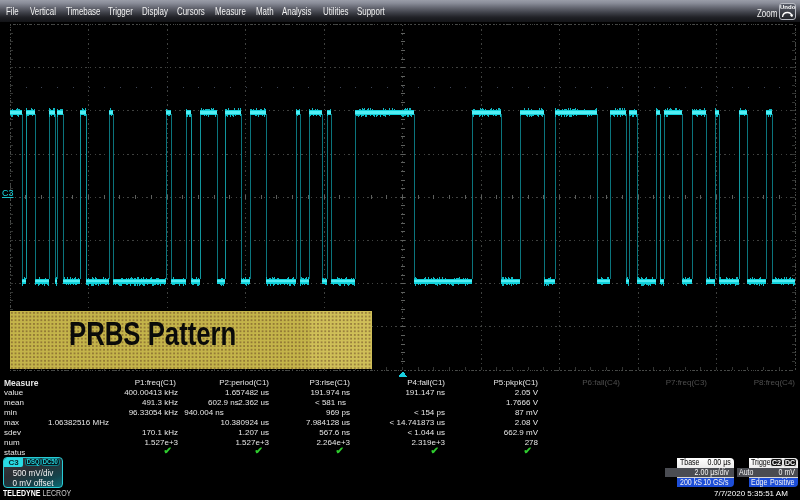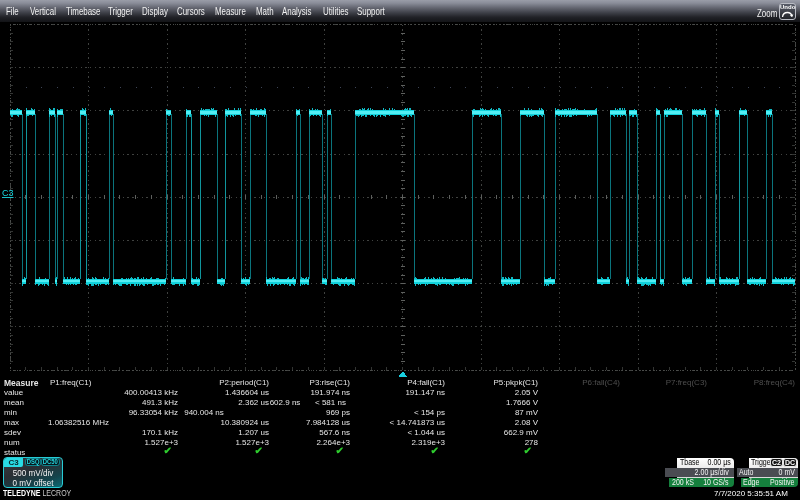--- a/index.html
+++ b/index.html
@@ -12,21 +12,21 @@
 .ylight{position:absolute;left:300px;top:0;width:62px;height:58px;background:#cfbf58}
 .ytext{position:absolute;left:59px;top:6px;color:#0a0a0a;font-weight:bold;font-size:33px;line-height:33px;transform:scaleX(0.78);transform-origin:0 0;white-space:nowrap}
 .chbox{position:absolute;left:3px;top:457px;width:60px;height:31px;border:1.5px solid #28ccd6;border-radius:4px;
  background:linear-gradient(160deg,#3a3f44 0%,#2a2e33 40%,#14444c 75%,#0d6a74 100%);overflow:hidden}
 .c3tab{position:absolute;left:0px;top:0px;width:19px;height:9px;background:#29dbe4;color:#08262a;font-weight:bold;font-size:8px;text-align:center;line-height:9px;border-radius:2px 0 2px 0}
 .pill{position:absolute;top:0px;height:8px;border:1px solid #0e8a94;border-radius:3px;background:#06171c;color:#25d5de;font-size:6.5px;font-weight:bold;line-height:6px;padding:0 1px;transform:scaleX(0.9);transform-origin:0 0}
 .chline{position:absolute;left:0;width:58px;text-align:center;color:#f2f2f2;font-size:9px;white-space:nowrap;transform:scaleX(0.9);transform-origin:50% 0}
 .box3{position:absolute;top:458px;height:29px;border-radius:4px;overflow:hidden;font-size:9px;line-height:9px}
 .box3 .hd{position:absolute;left:12px;top:0;right:0;height:24px;background:linear-gradient(#ffffff,#d2d2d2);color:#000}
 .box3 .r2{position:absolute;left:0;top:10px;right:0;height:9px;background:#4a4c52;color:#f4f4f4}
-.box3 .r3{position:absolute;left:4px;top:20px;right:0;height:9px;background:#15803d;color:#f4f4f4}
+.box3 .r3{position:absolute;left:12px;top:20px;right:0;height:9px;background:#1d4ed8;color:#f4f4f4}
 .tl{position:absolute;left:3px;top:0;transform:scaleX(0.78);transform-origin:0 0;white-space:nowrap}
 .tr{position:absolute;right:3px;top:0;transform:scaleX(0.78);transform-origin:100% 0;white-space:nowrap}
 .badge{display:inline-block;border:1px solid #e8e8e8;border-radius:3px;background:#111;color:#fff;font-size:7px;font-weight:bold;line-height:7px;padding:0 1px}
 </style></head>
 <body>
 <div id="root">
 <div id="menubar">
 <span style="left:6px">File</span>
 <span style="left:30px">Vertical</span>
 <span style="left:66px">Timebase</span>
@@ -62,41 +62,46 @@
 <path d="M12 109.0h1v1h-1z M16 109.0h1v1h-1z M17 108.0h1v2h-1z M18 109.0h1v1h-1z M19 109.0h1v1h-1z M26 108.0h1v2h-1z M31 108.0h1v2h-1z M32 109.0h1v1h-1z M34 109.0h1v1h-1z M49 108.0h1v2h-1z M50 109.0h1v1h-1z M53 108.0h1v2h-1z M54 108.0h1v2h-1z M57 109.0h1v1h-1z M60 109.0h1v1h-1z M61 109.0h1v1h-1z M62 109.0h1v1h-1z M82 108.0h1v2h-1z M83 109.0h1v1h-1z M85 108.0h1v2h-1z M110 108.0h1v2h-1z M166 109.0h1v1h-1z M186 109.0h1v1h-1z M201 108.0h1v2h-1z M203 109.0h1v1h-1z M205 109.0h1v1h-1z M206 109.0h1v1h-1z M207 109.0h1v1h-1z M208 109.0h1v1h-1z M209 109.0h1v1h-1z M211 108.0h1v2h-1z M212 109.0h1v1h-1z M213 108.0h1v2h-1z M225 109.0h1v1h-1z M226 109.0h1v1h-1z M228 108.0h1v2h-1z M234 108.0h1v2h-1z M238 108.0h1v2h-1z M240 108.0h1v2h-1z M250 109.0h1v1h-1z M251 109.0h1v1h-1z M253 109.0h1v1h-1z M256 108.0h1v2h-1z M260 109.0h1v1h-1z M261 109.0h1v1h-1z M264 108.0h1v2h-1z M265 109.0h1v1h-1z M296 109.0h1v1h-1z M299 109.0h1v1h-1z M309 109.0h1v1h-1z M312 108.0h1v2h-1z M315 109.0h1v1h-1z M317 109.0h1v1h-1z M330 109.0h1v1h-1z M359 109.0h1v1h-1z M360 109.0h1v1h-1z M362 108.0h1v2h-1z M363 109.0h1v1h-1z M364 108.0h1v2h-1z M367 109.0h1v1h-1z M368 108.0h1v2h-1z M370 108.0h1v2h-1z M372 109.0h1v1h-1z M383 108.0h1v2h-1z M385 109.0h1v1h-1z M389 108.0h1v2h-1z M392 108.0h1v2h-1z M394 109.0h1v1h-1z M404 109.0h1v1h-1z M405 108.0h1v2h-1z M406 109.0h1v1h-1z M407 108.0h1v2h-1z M409 108.0h1v2h-1z M410 108.0h1v2h-1z M473 109.0h1v1h-1z M474 109.0h1v1h-1z M480 108.0h1v2h-1z M481 109.0h1v1h-1z M482 108.0h1v2h-1z M483 109.0h1v1h-1z M485 109.0h1v1h-1z M490 109.0h1v1h-1z M491 108.0h1v2h-1z M493 109.0h1v1h-1z M496 109.0h1v1h-1z M498 108.0h1v2h-1z M499 108.0h1v2h-1z M500 109.0h1v1h-1z M524 108.0h1v2h-1z M528 108.0h1v2h-1z M531 109.0h1v1h-1z M539 108.0h1v2h-1z M541 108.0h1v2h-1z M542 109.0h1v1h-1z M555 108.0h1v2h-1z M557 109.0h1v1h-1z M558 109.0h1v1h-1z M562 109.0h1v1h-1z M564 109.0h1v1h-1z M565 109.0h1v1h-1z M566 109.0h1v1h-1z M568 108.0h1v2h-1z M570 108.0h1v2h-1z M572 109.0h1v1h-1z M573 109.0h1v1h-1z M574 109.0h1v1h-1z M575 108.0h1v2h-1z M577 109.0h1v1h-1z M584 109.0h1v1h-1z M595 109.0h1v1h-1z M596 108.0h1v2h-1z M615 108.0h1v2h-1z M617 109.0h1v1h-1z M619 108.0h1v2h-1z M620 108.0h1v2h-1z M622 108.0h1v2h-1z M624 108.0h1v2h-1z M634 109.0h1v1h-1z M656 108.0h1v2h-1z M657 109.0h1v1h-1z M665 109.0h1v1h-1z M667 108.0h1v2h-1z M669 109.0h1v1h-1z M670 108.0h1v2h-1z M671 109.0h1v1h-1z M675 108.0h1v2h-1z M676 108.0h1v2h-1z M679 109.0h1v1h-1z M692 109.0h1v1h-1z M694 109.0h1v1h-1z M696 109.0h1v1h-1z M699 109.0h1v1h-1z M700 109.0h1v1h-1z M704 108.0h1v2h-1z M715 108.0h1v2h-1z M740 108.0h1v2h-1z M745 109.0h1v1h-1z M769 109.0h1v1h-1z M770 109.0h1v1h-1z M771 109.0h1v1h-1z" fill="#0fb8c2"></path>
 <path d="M11 115.0h1v2h-1z M12 115.0h1v2h-1z M17 115.0h1v1h-1z M18 115.0h1v2h-1z M26 115.0h1v2h-1z M27 115.0h1v1h-1z M28 115.0h1v1h-1z M32 115.0h1v1h-1z M49 115.0h1v2h-1z M51 115.0h1v1h-1z M54 115.0h1v2h-1z M57 115.0h1v2h-1z M80 115.0h1v2h-1z M84 115.0h1v1h-1z M85 115.0h1v1h-1z M111 115.0h1v1h-1z M168 115.0h1v1h-1z M169 115.0h1v1h-1z M186 115.0h1v2h-1z M187 115.0h1v2h-1z M189 115.0h1v2h-1z M190 115.0h1v2h-1z M204 115.0h1v1h-1z M206 115.0h1v1h-1z M208 115.0h1v2h-1z M215 115.0h1v2h-1z M225 115.0h1v2h-1z M226 115.0h1v1h-1z M227 115.0h1v2h-1z M230 115.0h1v2h-1z M232 115.0h1v1h-1z M233 115.0h1v2h-1z M235 115.0h1v1h-1z M240 115.0h1v1h-1z M255 115.0h1v1h-1z M256 115.0h1v1h-1z M258 115.0h1v2h-1z M262 115.0h1v1h-1z M264 115.0h1v2h-1z M297 115.0h1v1h-1z M309 115.0h1v2h-1z M310 115.0h1v1h-1z M313 115.0h1v1h-1z M316 115.0h1v1h-1z M319 115.0h1v1h-1z M320 115.0h1v2h-1z M327 115.0h1v1h-1z M356 115.0h1v1h-1z M357 115.0h1v1h-1z M358 115.0h1v2h-1z M359 115.0h1v1h-1z M361 115.0h1v2h-1z M362 115.0h1v1h-1z M363 115.0h1v1h-1z M365 115.0h1v2h-1z M366 115.0h1v2h-1z M370 115.0h1v1h-1z M373 115.0h1v1h-1z M374 115.0h1v2h-1z M376 115.0h1v2h-1z M377 115.0h1v1h-1z M380 115.0h1v2h-1z M383 115.0h1v1h-1z M384 115.0h1v1h-1z M385 115.0h1v2h-1z M389 115.0h1v1h-1z M401 115.0h1v1h-1z M402 115.0h1v2h-1z M403 115.0h1v2h-1z M404 115.0h1v1h-1z M405 115.0h1v1h-1z M407 115.0h1v2h-1z M408 115.0h1v2h-1z M410 115.0h1v1h-1z M411 115.0h1v2h-1z M473 115.0h1v2h-1z M479 115.0h1v2h-1z M480 115.0h1v1h-1z M482 115.0h1v2h-1z M484 115.0h1v1h-1z M487 115.0h1v1h-1z M488 115.0h1v2h-1z M493 115.0h1v1h-1z M495 115.0h1v1h-1z M496 115.0h1v1h-1z M500 115.0h1v2h-1z M520 115.0h1v1h-1z M526 115.0h1v1h-1z M527 115.0h1v2h-1z M529 115.0h1v2h-1z M530 115.0h1v1h-1z M531 115.0h1v2h-1z M532 115.0h1v1h-1z M533 115.0h1v1h-1z M537 115.0h1v1h-1z M538 115.0h1v2h-1z M541 115.0h1v1h-1z M542 115.0h1v2h-1z M555 115.0h1v2h-1z M558 115.0h1v1h-1z M559 115.0h1v1h-1z M561 115.0h1v2h-1z M564 115.0h1v2h-1z M566 115.0h1v2h-1z M567 115.0h1v1h-1z M569 115.0h1v2h-1z M570 115.0h1v2h-1z M571 115.0h1v2h-1z M573 115.0h1v1h-1z M576 115.0h1v1h-1z M587 115.0h1v2h-1z M589 115.0h1v1h-1z M591 115.0h1v1h-1z M610 115.0h1v2h-1z M613 115.0h1v1h-1z M614 115.0h1v2h-1z M617 115.0h1v2h-1z M620 115.0h1v2h-1z M622 115.0h1v1h-1z M625 115.0h1v1h-1z M629 115.0h1v1h-1z M630 115.0h1v1h-1z M632 115.0h1v2h-1z M633 115.0h1v2h-1z M636 115.0h1v2h-1z M656 115.0h1v1h-1z M664 115.0h1v2h-1z M666 115.0h1v2h-1z M667 115.0h1v2h-1z M696 115.0h1v1h-1z M697 115.0h1v2h-1z M701 115.0h1v1h-1z M704 115.0h1v2h-1z M716 115.0h1v2h-1z M717 115.0h1v2h-1z M739 115.0h1v2h-1z M744 115.0h1v1h-1z M768 115.0h1v2h-1z M770 115.0h1v2h-1z" fill="#0fb8c2"></path>
 <path d="M22 278.5h4v5h-4z M35 278.5h14v5h-14z M55 278.5h2v5h-2z M63 278.5h17v5h-17z M86 278.5h23v5h-23z M113 278.5h53v5h-53z M171 278.5h15v5h-15z M191 278.5h9v5h-9z M217 278.5h8v5h-8z M241 278.5h9v5h-9z M266 278.5h30v5h-30z M300 278.5h9v5h-9z M322 278.5h5v5h-5z M331 278.5h24v5h-24z M414 278.5h58v5h-58z M501 278.5h19v5h-19z M544 278.5h11v5h-11z M597 278.5h13v5h-13z M626 278.5h3v5h-3z M637 278.5h19v5h-19z M660 278.5h4v5h-4z M682 278.5h10v5h-10z M706 278.5h9v5h-9z M719 278.5h20v5h-20z M747 278.5h19v5h-19z M772 278.5h23v5h-23z" fill="#11d2dc"></path>
 <path d="M22 279.6h4v2.8h-4z M35 279.6h14v2.8h-14z M55 279.6h2v2.8h-2z M63 279.6h17v2.8h-17z M86 279.6h23v2.8h-23z M113 279.6h53v2.8h-53z M171 279.6h15v2.8h-15z M191 279.6h9v2.8h-9z M217 279.6h8v2.8h-8z M241 279.6h9v2.8h-9z M266 279.6h30v2.8h-30z M300 279.6h9v2.8h-9z M322 279.6h5v2.8h-5z M331 279.6h24v2.8h-24z M414 279.6h58v2.8h-58z M501 279.6h19v2.8h-19z M544 279.6h11v2.8h-11z M597 279.6h13v2.8h-13z M626 279.6h3v2.8h-3z M637 279.6h19v2.8h-19z M660 279.6h4v2.8h-4z M682 279.6h10v2.8h-10z M706 279.6h9v2.8h-9z M719 279.6h20v2.8h-20z M747 279.6h19v2.8h-19z M772 279.6h23v2.8h-23z" fill="#52eef4"></path>
 <path d="M24 276.5h1v2h-1z M25 277.5h1v1h-1z M39 276.5h1v2h-1z M45 277.5h1v1h-1z M55 277.5h1v1h-1z M56 276.5h1v2h-1z M64 276.5h1v2h-1z M67 276.5h1v2h-1z M70 276.5h1v2h-1z M72 277.5h1v1h-1z M74 277.5h1v1h-1z M75 276.5h1v2h-1z M78 277.5h1v1h-1z M86 277.5h1v1h-1z M88 277.5h1v1h-1z M92 276.5h1v2h-1z M93 277.5h1v1h-1z M95 276.5h1v2h-1z M96 277.5h1v1h-1z M103 276.5h1v2h-1z M105 277.5h1v1h-1z M108 277.5h1v1h-1z M121 277.5h1v1h-1z M122 277.5h1v1h-1z M126 277.5h1v1h-1z M128 277.5h1v1h-1z M130 277.5h1v1h-1z M131 276.5h1v2h-1z M132 277.5h1v1h-1z M134 277.5h1v1h-1z M135 277.5h1v1h-1z M137 276.5h1v2h-1z M138 276.5h1v2h-1z M141 277.5h1v1h-1z M143 276.5h1v2h-1z M146 277.5h1v1h-1z M150 277.5h1v1h-1z M151 276.5h1v2h-1z M156 277.5h1v1h-1z M157 277.5h1v1h-1z M158 277.5h1v1h-1z M165 277.5h1v1h-1z M173 276.5h1v2h-1z M183 277.5h1v1h-1z M191 277.5h1v1h-1z M192 277.5h1v1h-1z M196 276.5h1v2h-1z M198 277.5h1v1h-1z M221 277.5h1v1h-1z M222 277.5h1v1h-1z M241 277.5h1v1h-1z M243 277.5h1v1h-1z M245 276.5h1v2h-1z M249 276.5h1v2h-1z M266 276.5h1v2h-1z M269 277.5h1v1h-1z M270 277.5h1v1h-1z M272 276.5h1v2h-1z M273 277.5h1v1h-1z M274 276.5h1v2h-1z M277 277.5h1v1h-1z M278 277.5h1v1h-1z M287 277.5h1v1h-1z M288 276.5h1v2h-1z M292 277.5h1v1h-1z M293 276.5h1v2h-1z M301 276.5h1v2h-1z M302 277.5h1v1h-1z M303 277.5h1v1h-1z M305 277.5h1v1h-1z M306 276.5h1v2h-1z M308 276.5h1v2h-1z M322 277.5h1v1h-1z M323 277.5h1v1h-1z M325 277.5h1v1h-1z M337 276.5h1v2h-1z M338 277.5h1v1h-1z M339 277.5h1v1h-1z M341 277.5h1v1h-1z M345 277.5h1v1h-1z M346 276.5h1v2h-1z M351 277.5h1v1h-1z M353 277.5h1v1h-1z M414 277.5h1v1h-1z M415 276.5h1v2h-1z M416 277.5h1v1h-1z M424 277.5h1v1h-1z M425 276.5h1v2h-1z M428 276.5h1v2h-1z M431 277.5h1v1h-1z M433 276.5h1v2h-1z M434 277.5h1v1h-1z M437 277.5h1v1h-1z M439 276.5h1v2h-1z M442 276.5h1v2h-1z M445 277.5h1v1h-1z M454 277.5h1v1h-1z M456 277.5h1v1h-1z M457 277.5h1v1h-1z M458 277.5h1v1h-1z M459 276.5h1v2h-1z M463 277.5h1v1h-1z M465 277.5h1v1h-1z M467 277.5h1v1h-1z M502 276.5h1v2h-1z M503 276.5h1v2h-1z M505 276.5h1v2h-1z M506 277.5h1v1h-1z M508 276.5h1v2h-1z M509 277.5h1v1h-1z M511 276.5h1v2h-1z M512 276.5h1v2h-1z M544 276.5h1v2h-1z M548 277.5h1v1h-1z M549 277.5h1v1h-1z M550 276.5h1v2h-1z M597 277.5h1v1h-1z M601 276.5h1v2h-1z M602 277.5h1v1h-1z M607 276.5h1v2h-1z M608 276.5h1v2h-1z M626 277.5h1v1h-1z M627 276.5h1v2h-1z M637 276.5h1v2h-1z M638 276.5h1v2h-1z M639 277.5h1v1h-1z M641 276.5h1v2h-1z M642 277.5h1v1h-1z M645 277.5h1v1h-1z M646 276.5h1v2h-1z M652 276.5h1v2h-1z M660 276.5h1v2h-1z M683 277.5h1v1h-1z M685 276.5h1v2h-1z M687 277.5h1v1h-1z M688 277.5h1v1h-1z M689 276.5h1v2h-1z M707 277.5h1v1h-1z M709 276.5h1v2h-1z M719 276.5h1v2h-1z M720 276.5h1v2h-1z M726 276.5h1v2h-1z M727 277.5h1v1h-1z M729 277.5h1v1h-1z M732 277.5h1v1h-1z M736 276.5h1v2h-1z M737 276.5h1v2h-1z M750 277.5h1v1h-1z M752 276.5h1v2h-1z M754 277.5h1v1h-1z M759 277.5h1v1h-1z M760 276.5h1v2h-1z M775 276.5h1v2h-1z M776 277.5h1v1h-1z M778 277.5h1v1h-1z M781 277.5h1v1h-1z M784 276.5h1v2h-1z M786 276.5h1v2h-1z M789 277.5h1v1h-1z M790 276.5h1v2h-1z M792 277.5h1v1h-1z" fill="#0fb8c2"></path>
 <path d="M22 283.5h1v2h-1z M35 283.5h1v1h-1z M38 283.5h1v2h-1z M39 283.5h1v1h-1z M42 283.5h1v1h-1z M44 283.5h1v2h-1z M47 283.5h1v1h-1z M48 283.5h1v2h-1z M56 283.5h1v2h-1z M66 283.5h1v1h-1z M68 283.5h1v1h-1z M70 283.5h1v1h-1z M73 283.5h1v1h-1z M75 283.5h1v1h-1z M76 283.5h1v1h-1z M86 283.5h1v1h-1z M87 283.5h1v1h-1z M88 283.5h1v2h-1z M91 283.5h1v2h-1z M92 283.5h1v2h-1z M93 283.5h1v2h-1z M95 283.5h1v1h-1z M96 283.5h1v1h-1z M98 283.5h1v2h-1z M100 283.5h1v1h-1z M105 283.5h1v1h-1z M106 283.5h1v1h-1z M108 283.5h1v1h-1z M113 283.5h1v1h-1z M115 283.5h1v1h-1z M118 283.5h1v1h-1z M119 283.5h1v2h-1z M120 283.5h1v2h-1z M121 283.5h1v2h-1z M126 283.5h1v1h-1z M127 283.5h1v1h-1z M130 283.5h1v2h-1z M134 283.5h1v2h-1z M135 283.5h1v2h-1z M137 283.5h1v2h-1z M139 283.5h1v2h-1z M140 283.5h1v1h-1z M142 283.5h1v1h-1z M143 283.5h1v2h-1z M144 283.5h1v2h-1z M147 283.5h1v1h-1z M152 283.5h1v2h-1z M153 283.5h1v2h-1z M154 283.5h1v1h-1z M155 283.5h1v1h-1z M157 283.5h1v1h-1z M158 283.5h1v1h-1z M160 283.5h1v2h-1z M164 283.5h1v1h-1z M172 283.5h1v1h-1z M173 283.5h1v1h-1z M174 283.5h1v1h-1z M179 283.5h1v2h-1z M183 283.5h1v2h-1z M185 283.5h1v1h-1z M192 283.5h1v1h-1z M193 283.5h1v1h-1z M197 283.5h1v2h-1z M198 283.5h1v2h-1z M199 283.5h1v1h-1z M220 283.5h1v1h-1z M221 283.5h1v2h-1z M222 283.5h1v1h-1z M223 283.5h1v2h-1z M245 283.5h1v1h-1z M246 283.5h1v2h-1z M248 283.5h1v1h-1z M267 283.5h1v2h-1z M270 283.5h1v2h-1z M273 283.5h1v2h-1z M274 283.5h1v1h-1z M277 283.5h1v1h-1z M278 283.5h1v1h-1z M280 283.5h1v1h-1z M284 283.5h1v1h-1z M287 283.5h1v1h-1z M289 283.5h1v2h-1z M290 283.5h1v2h-1z M293 283.5h1v1h-1z M294 283.5h1v2h-1z M300 283.5h1v2h-1z M302 283.5h1v1h-1z M304 283.5h1v1h-1z M307 283.5h1v1h-1z M308 283.5h1v1h-1z M325 283.5h1v1h-1z M326 283.5h1v1h-1z M333 283.5h1v1h-1z M338 283.5h1v1h-1z M339 283.5h1v2h-1z M340 283.5h1v2h-1z M344 283.5h1v2h-1z M347 283.5h1v1h-1z M348 283.5h1v2h-1z M349 283.5h1v1h-1z M352 283.5h1v1h-1z M353 283.5h1v1h-1z M354 283.5h1v2h-1z M415 283.5h1v2h-1z M418 283.5h1v1h-1z M420 283.5h1v1h-1z M425 283.5h1v2h-1z M427 283.5h1v1h-1z M435 283.5h1v1h-1z M436 283.5h1v1h-1z M437 283.5h1v2h-1z M439 283.5h1v1h-1z M440 283.5h1v1h-1z M446 283.5h1v1h-1z M449 283.5h1v1h-1z M451 283.5h1v1h-1z M452 283.5h1v2h-1z M453 283.5h1v2h-1z M458 283.5h1v1h-1z M465 283.5h1v2h-1z M467 283.5h1v1h-1z M502 283.5h1v2h-1z M503 283.5h1v2h-1z M506 283.5h1v1h-1z M507 283.5h1v1h-1z M509 283.5h1v1h-1z M511 283.5h1v2h-1z M513 283.5h1v1h-1z M516 283.5h1v1h-1z M544 283.5h1v2h-1z M546 283.5h1v2h-1z M547 283.5h1v1h-1z M548 283.5h1v2h-1z M552 283.5h1v1h-1z M601 283.5h1v1h-1z M602 283.5h1v1h-1z M628 283.5h1v2h-1z M641 283.5h1v2h-1z M642 283.5h1v2h-1z M643 283.5h1v2h-1z M644 283.5h1v1h-1z M646 283.5h1v1h-1z M647 283.5h1v1h-1z M648 283.5h1v2h-1z M649 283.5h1v1h-1z M650 283.5h1v2h-1z M655 283.5h1v1h-1z M661 283.5h1v1h-1z M663 283.5h1v2h-1z M683 283.5h1v1h-1z M685 283.5h1v1h-1z M686 283.5h1v2h-1z M706 283.5h1v1h-1z M714 283.5h1v2h-1z M720 283.5h1v1h-1z M724 283.5h1v1h-1z M727 283.5h1v1h-1z M730 283.5h1v1h-1z M735 283.5h1v2h-1z M736 283.5h1v1h-1z M737 283.5h1v1h-1z M738 283.5h1v1h-1z M749 283.5h1v1h-1z M750 283.5h1v1h-1z M754 283.5h1v1h-1z M756 283.5h1v1h-1z M757 283.5h1v1h-1z M759 283.5h1v2h-1z M761 283.5h1v1h-1z M763 283.5h1v2h-1z M781 283.5h1v1h-1z M783 283.5h1v1h-1z M788 283.5h1v1h-1z M793 283.5h1v2h-1z M794 283.5h1v1h-1z" fill="#0fb8c2"></path>
 <text x="2" y="196" font-family="Liberation Sans, sans-serif" font-size="9" fill="#19d8e0" text-decoration="underline">C3</text>
 <path d="M402.8 371.2 L407.2 376.8 L398.4 376.8 Z" fill="#19cfe0"></path>
 </svg>
 
+<div class="ybox">
+      <div class="ylight"></div>
+      <div class="ydots"></div>
+ <div class="ytext">PRBS Pattern</div>
+</div>
 
 <div style="position:absolute;left:0;top:377px;width:800px;height:83px;font-size:8px;color:#e6e6e6;line-height:10px">
 <div style="position:absolute;left:4px;top:1px;font-weight:bold;font-size:8.5px">Measure</div>
-<div style="position:absolute;left:50px;top:1px;width:120px;">P1:freq(C1)</div>
+<div style="position:absolute;left:56px;top:1px;width:120px;text-align:right">P1:freq(C1)</div>
 <div style="position:absolute;left:149px;top:1px;width:120px;text-align:right">P2:period(C1)</div>
 <div style="position:absolute;left:230px;top:1px;width:120px;text-align:right">P3:rise(C1)</div>
 <div style="position:absolute;left:325px;top:1px;width:120px;text-align:right">P4:fall(C1)</div>
 <div style="position:absolute;left:418px;top:1px;width:120px;text-align:right">P5:pkpk(C1)</div>
 <div style="position:absolute;left:500px;top:1px;width:120px;text-align:right;color:#4f4f4f">P6:fall(C4)</div>
 <div style="position:absolute;left:587px;top:1px;width:120px;text-align:right;color:#4f4f4f">P7:freq(C3)</div>
 <div style="position:absolute;left:675px;top:1px;width:120px;text-align:right;color:#4f4f4f">P8:freq(C4)</div>
 <div style="position:absolute;left:4px;top:11px">value</div>
 <div style="position:absolute;left:48px;top:11px;width:130px;text-align:right">400.00413 kHz</div>
-<div style="position:absolute;left:139px;top:11px;width:130px;text-align:right">1.436604 us</div>
+<div style="position:absolute;left:139px;top:11px;width:130px;text-align:right">1.657482 us</div>
 <div style="position:absolute;left:220px;top:11px;width:130px;text-align:right">191.974 ns</div>
 <div style="position:absolute;left:315px;top:11px;width:130px;text-align:right">191.147 ns</div>
 <div style="position:absolute;left:408px;top:11px;width:130px;text-align:right">2.05 V</div>
 <div style="position:absolute;left:4px;top:21px">mean</div>
 <div style="position:absolute;left:48px;top:21px;width:130px;text-align:right">491.3 kHz</div>
 <div style="position:absolute;left:139px;top:21px;width:130px;text-align:right">2.362 us</div>
-<div style="position:absolute;left:220px;top:21px;width:130px;text-align:center">602.9 ns</div>
+<div style="position:absolute;left:208px;top:21px;width:130px;text-align:left">602.9 ns</div>
 <div style="position:absolute;left:315px;top:21px;width:130px;">&lt; 581 ns</div>
 <div style="position:absolute;left:408px;top:21px;width:130px;text-align:right">1.7666 V</div>
 <div style="position:absolute;left:4px;top:31px">min</div>
 <div style="position:absolute;left:48px;top:31px;width:130px;text-align:right">96.33054 kHz</div>
 <div style="position:absolute;left:139px;top:31px;width:130px;text-align:center">940.004 ns</div>
 <div style="position:absolute;left:220px;top:31px;width:130px;text-align:right">969 ps</div>
 <div style="position:absolute;left:315px;top:31px;width:130px;text-align:right">&lt; 154 ps</div>
 <div style="position:absolute;left:408px;top:31px;width:130px;text-align:right">87 mV</div>
 <div style="position:absolute;left:4px;top:41px">max</div>
 <div style="position:absolute;left:48px;top:41px;width:130px;">1.06382516 MHz</div>

